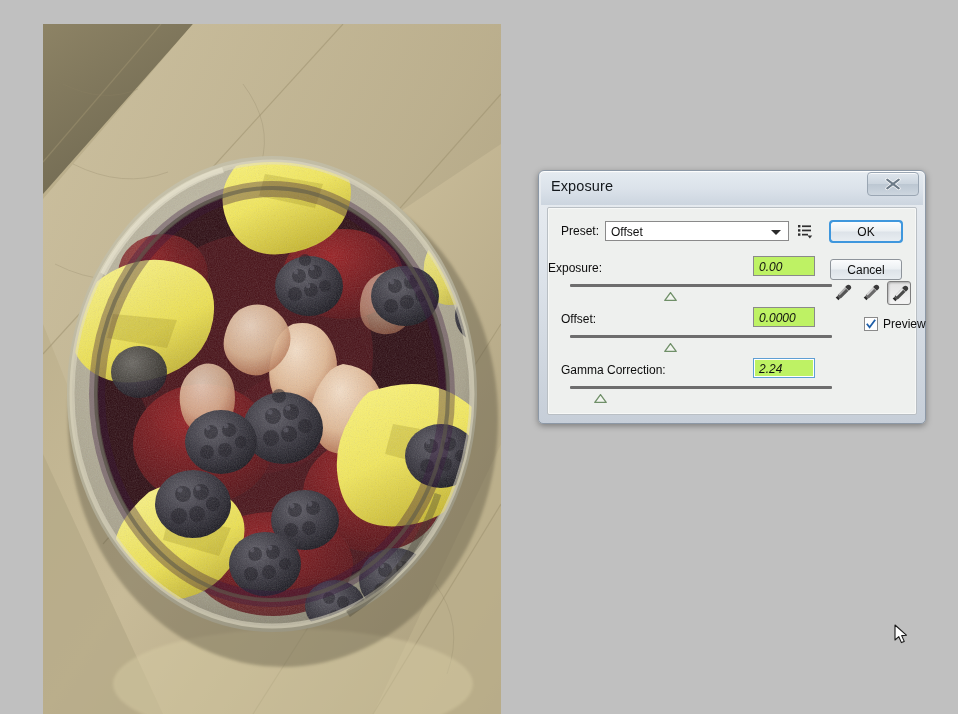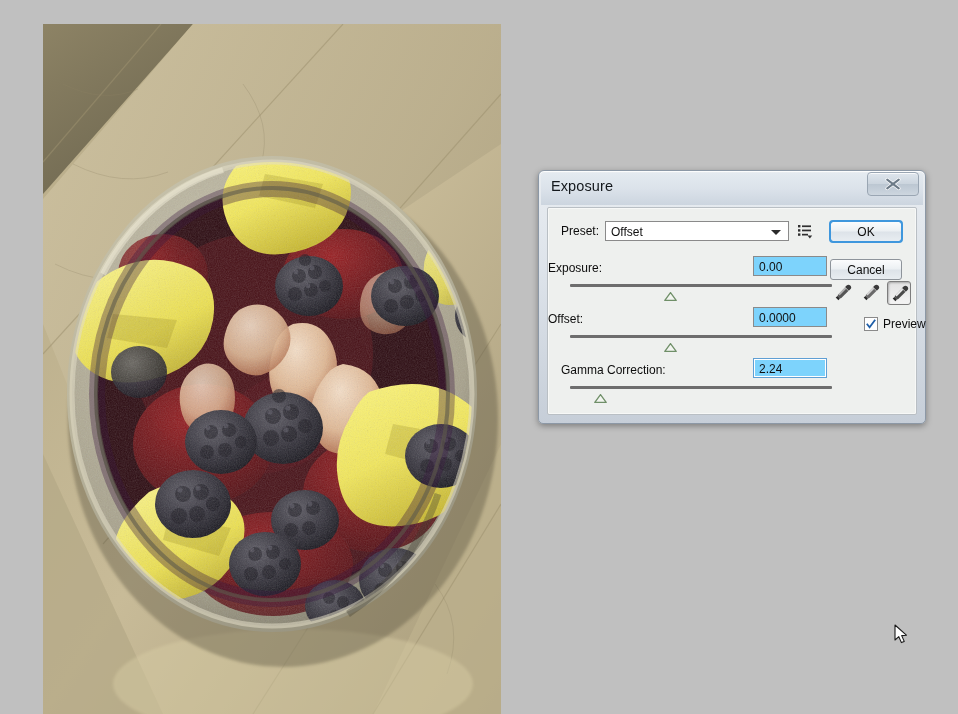--- a/index.html
+++ b/index.html
@@ -129,26 +129,27 @@
   #preset-menu-icon {
     margin-left: 8px;
     width: 16px;
     height: 16px;
     cursor: default;
   }
 
   
   .field {
     position: absolute;
-    width: 74px;
+    width: 62px;
     height: 20px;
-    background: #7dd3fc;
+    background: #bef264;
     border: 1px solid #8a8a8a;
     box-sizing: border-box;
     cursor: text;
+    font-style: italic;
   }
   .field.focused {
     border: 1px solid #5f9fd4;
     box-shadow: inset 0 0 0 1px #ffffff;
     padding-left: 9px;
   }
   .field span {
     position: absolute;
     left: 5px;
     top: 3px;
@@ -524,21 +525,21 @@
       </div>
       <div class="slider-track" style="top:76px;"></div>
       <div class="slider-thumb" style="left:116px;top:79px;">
         <svg width="13" height="9" viewBox="0 0 13 9">
           <polygon points="6.5,0.6 12.2,8.4 0.8,8.4" fill="#f2f5f0" stroke="#6f8f68" stroke-width="1.3" stroke-linejoin="round"></polygon>
         </svg>
       </div>
     </div>
 
     <div>
-      <span class="lbl" style="position:absolute;left:0;top:104px;">Offset:</span>
+      <span class="lbl" style="position:absolute;left:13px;top:104px;">Offset:</span>
       <div class="field" style="left:205px;top:99px;">
         <span>0.0000</span>
       </div>
       <div class="slider-track" style="top:127px;"></div>
       <div class="slider-thumb" style="left:116px;top:130px;">
         <svg width="13" height="9" viewBox="0 0 13 9">
           <polygon points="6.5,0.6 12.2,8.4 0.8,8.4" fill="#f2f5f0" stroke="#6f8f68" stroke-width="1.3" stroke-linejoin="round"></polygon>
         </svg>
       </div>
     </div>

